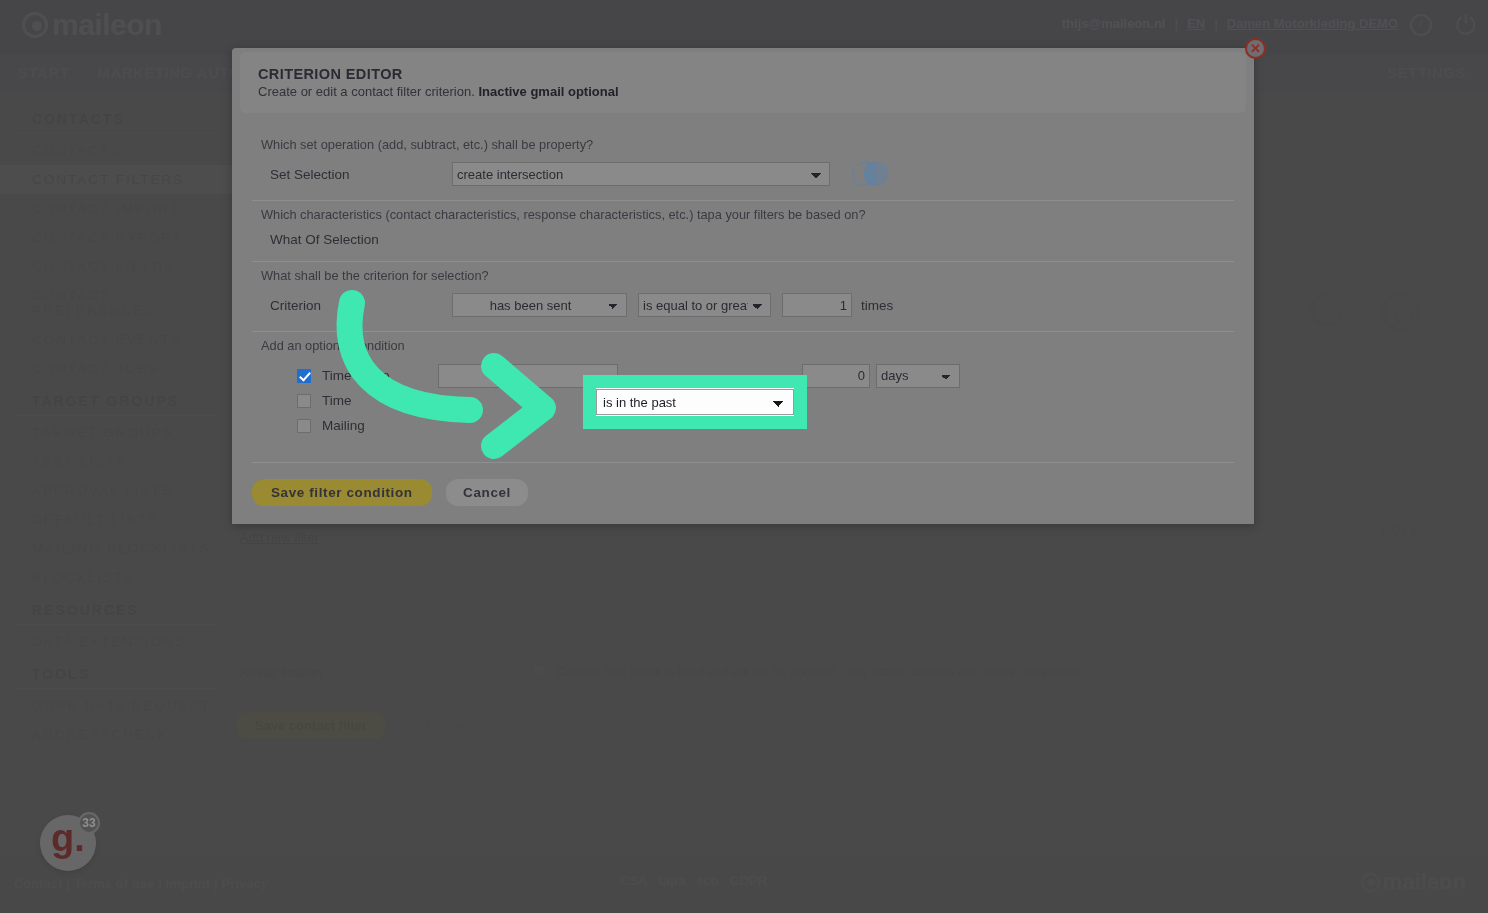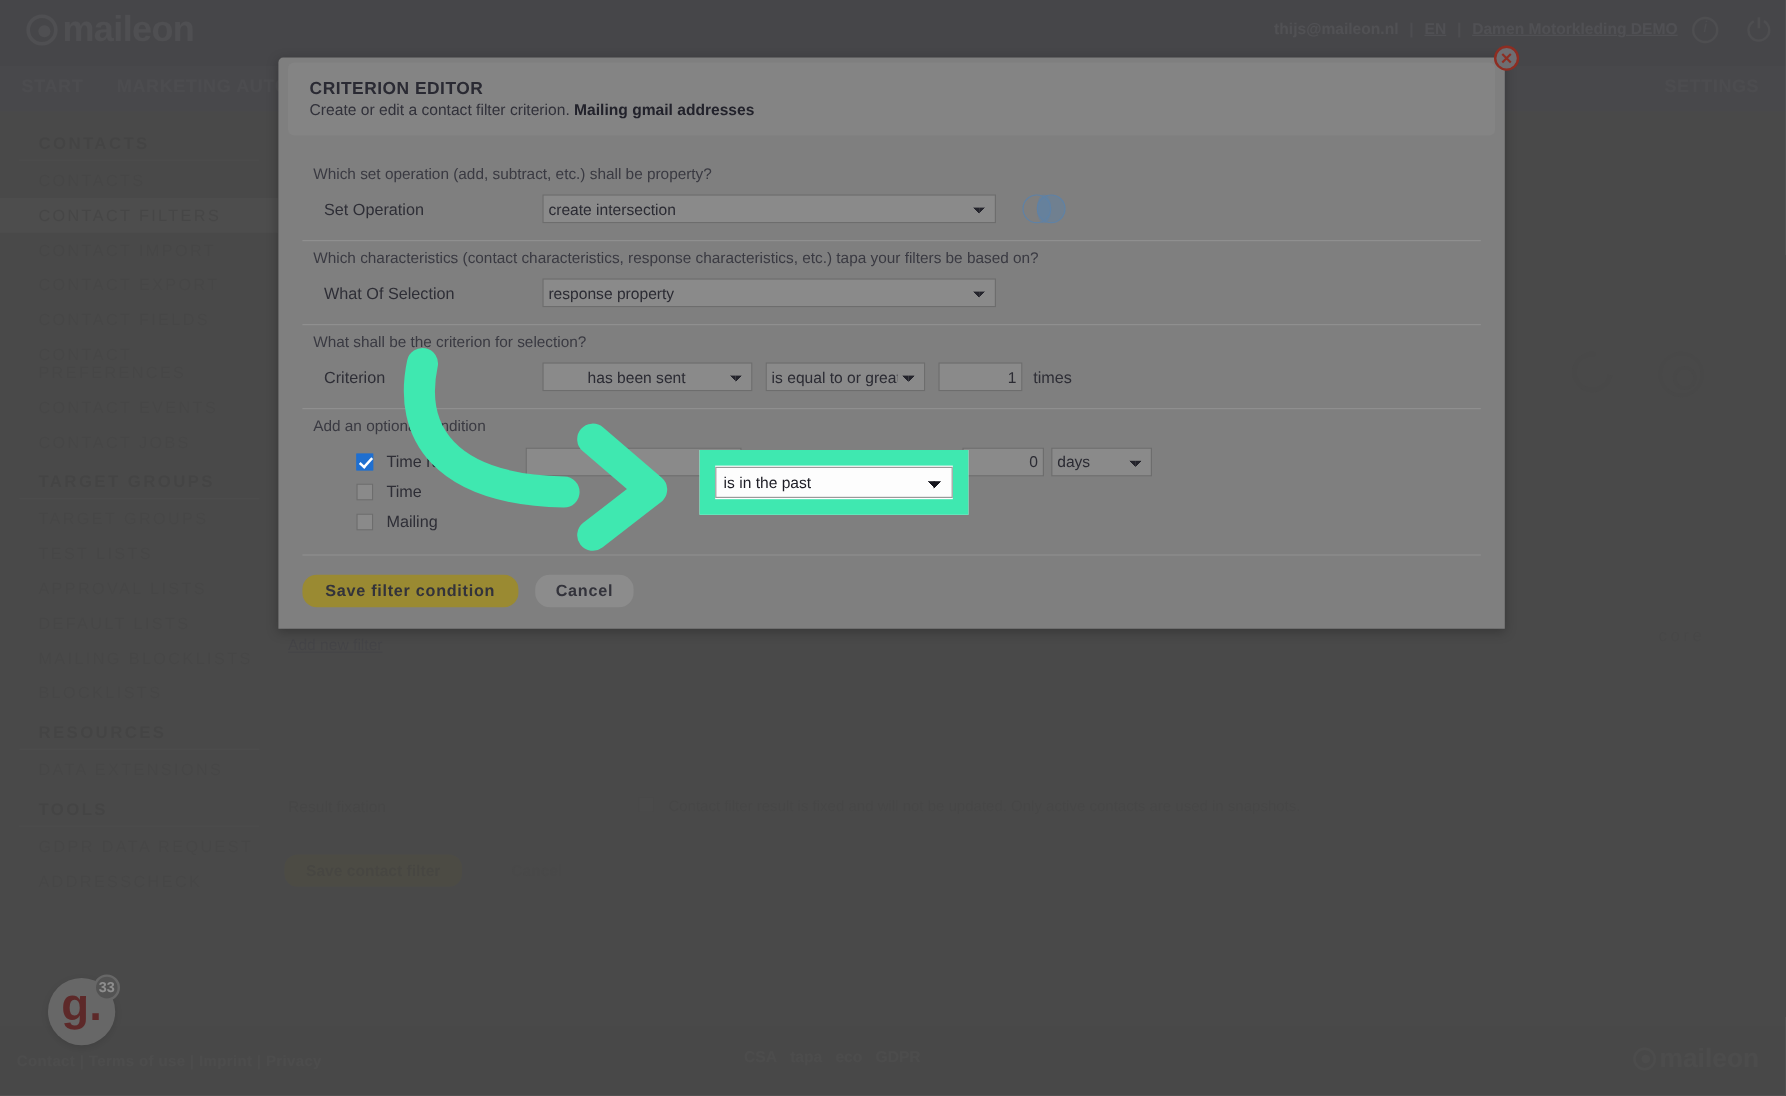--- a/index.html
+++ b/index.html
@@ -453,46 +453,43 @@
 
 <div id="dim-overlay"></div>
 
 <div id="criterion-modal">
 
   <div class="modal-header">
     <div class="modal-title">CRITERION EDITOR</div>
     <div class="modal-subtitle">
       <span></span>
       <span>Create or edit a contact filter criterion.</span>
-      <b>Mailing gmail addresses</b>
+      <b>Inactive gmail optional</b>
     </div>
   </div>
 
   <div class="modal-body">
 
     <div class="question">Which set operation (add, subtract, etc.) shall be property?</div>
     <div class="row">
-      <div class="row-label">Set Operation</div>
+      <div class="row-label">Set Selection</div>
       <select class="ctrl w-set">
         <option>create intersection</option>
       </select>
       <div class="venn">
         <div class="venn-inner"></div>
         <div class="c left"></div>
         <div class="c right"></div>
       </div>
     </div>
     <div class="divider"></div>
 
     <div class="question">Which characteristics (contact characteristics, response characteristics, etc.) tapa your filters be based on?</div>
     <div class="row">
       <div class="row-label">What Of Selection</div>
-      <select class="ctrl w-basis">
-        <option>response property</option>
-      </select>
     </div>
     <div class="divider"></div>
 
     <div class="question">What shall be the criterion for selection?</div>
     <div class="row">
       <div class="row-label">Criterion</div>
       <select class="ctrl w-crit">
         <option>has been sent</option>
       </select>
       <select class="ctrl w-cmp" style="margin-left:11px">

